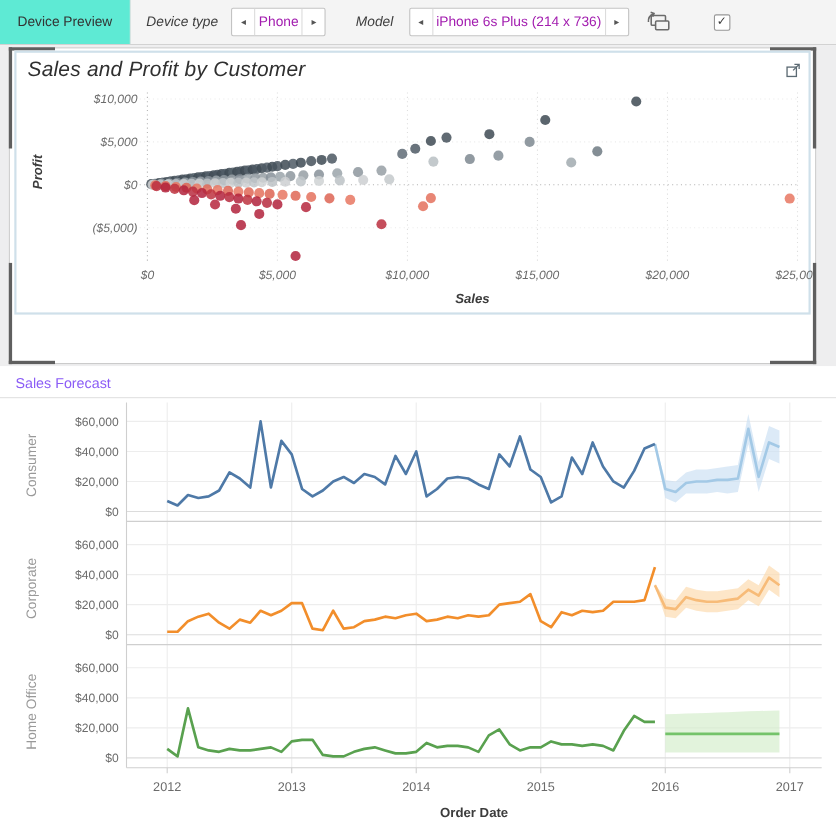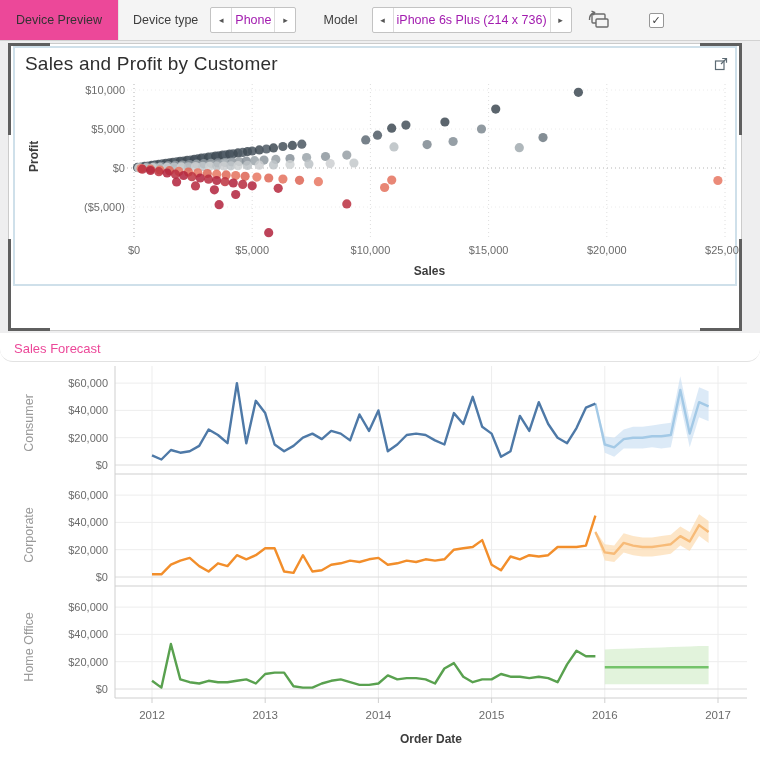--- a/index.html
+++ b/index.html
@@ -1,22 +1,22 @@
 <!DOCTYPE html>
 <html><head>
 <meta charset="utf-8">
 <style>
   html,body{margin:0;padding:0;width:760px;height:760px;overflow:hidden;background:#fff;
     font-family:"Liberation Sans","DejaVu Sans",sans-serif;-webkit-font-smoothing:antialiased;}
   
   .toolbar{height:40px;background:#f4f4f4;border-bottom:1px solid #d2d2d2;display:flex;align-items:center;
     font-size:12.5px;color:#3d3d3d;position:relative;}
-  .tb-tab{width:118px;height:40px;background:#ec4899;display:flex;align-items:center;justify-content:center;
+  .tb-tab{width:118px;height:40px;background:#5eead4;display:flex;align-items:center;justify-content:center;
     border-right:1px solid #e4e4e4;color:#333;}
-  .tb-label{margin-left:14px;white-space:nowrap;}
+  .tb-label{margin-left:14px;white-space:nowrap;font-style:italic;}
   .tb-label.model{margin-left:27px;}
   .stepper{display:flex;align-items:center;background:#fff;border:1px solid #c3c3c3;border-radius:2px;
     height:26px;margin-left:12px;box-sizing:border-box;}
   .stepper.model-stepper{margin-left:14px;}
   .step-btn{width:20px;height:24px;border:none;background:none;padding:0;font-size:9px;color:#555;
     display:flex;align-items:center;justify-content:center;}
   .step-val{border-left:1px solid #dcdcdc;border-right:1px solid #dcdcdc;padding:0 3px;line-height:24px;
     font-size:12.5px;color:#a21caf;white-space:nowrap;}
   .rotate-wrap{margin-left:13px;display:flex;align-items:center;}
   .cb-wrap{margin-left:38px;display:flex;align-items:center;gap:7px;}
@@ -25,34 +25,34 @@
   .cb-label{font-size:13px;color:#2f2f2f;}
   
   .preview-region{position:relative;height:292px;background:#eeeeef;}
   .device-frame{position:absolute;left:8px;top:2px;width:734px;height:288px;background:#fff;
     border:1px solid #cbcbcb;box-sizing:border-box;}
   .corner{position:absolute;width:42px;height:92px;box-sizing:border-box;pointer-events:none;}
   .corner.tl{left:-1px;top:-1px;border-left:3px solid #5f5f5f;border-top:3px solid #5f5f5f;}
   .corner.tr{right:-1px;top:-1px;border-right:3px solid #5f5f5f;border-top:3px solid #5f5f5f;}
   .corner.bl{left:-1px;bottom:-1px;border-left:3px solid #5f5f5f;border-bottom:3px solid #5f5f5f;}
   .corner.br{right:-1px;bottom:-1px;border-right:3px solid #5f5f5f;border-bottom:3px solid #5f5f5f;}
-  .viz{position:absolute;left:4px;top:2px;right:4px;height:240px;border:2px solid #cfe0ea;background:#fff;box-sizing:border-box;}
+  .viz{position:absolute;left:4px;top:2px;right:4px;height:240px;border:2px solid #cfe0ea;background:#fff;box-sizing:border-box;font-style:italic;}
   .viz-title{font-size:19px;color:#2f2f2f;padding:5px 0 0 10px;height:25px;letter-spacing:.2px;}
   .open-icon{position:absolute;right:7px;top:9px;}
   #scatter-svg{position:absolute;left:0;top:30px;display:block;}
   .legend{position:absolute;left:4px;right:4px;top:247px;height:38px;display:flex;align-items:center;}
   .legend-label{font-weight:bold;font-size:12px;color:#2b2b2b;margin-left:10px;width:80px;}
   .legend-min,.legend-max{font-size:11.5px;color:#4d4d4d;white-space:nowrap;}
   .legend-min{margin-right:9px;}
   .legend-max{margin-left:8px;margin-right:6px;}
   .gradient{flex:1;height:19px;position:relative;}
   .gtick{position:absolute;left:50%;top:100%;width:1px;height:4px;background:#3c3c3c;}
   
   .forecast{position:relative;background:#fff;}
-  .forecast-title{font-size:13px;color:#ec4899;padding:8px 0 5px 14px;border-bottom:1px solid #e2e2e2;border-radius:13px;}
+  .forecast-title{font-size:13px;color:#8b5cf6;padding:8px 0 5px 14px;border-bottom:1px solid #e2e2e2;}
   #forecast-svg{display:block;}
 </style>
 </head>
 <body>
 
 <div class="toolbar">
   <div class="tb-tab">Device Preview</div>
   <div class="tb-label">Device type</div>
   <div class="stepper">
     <button class="step-btn">◂</button>

